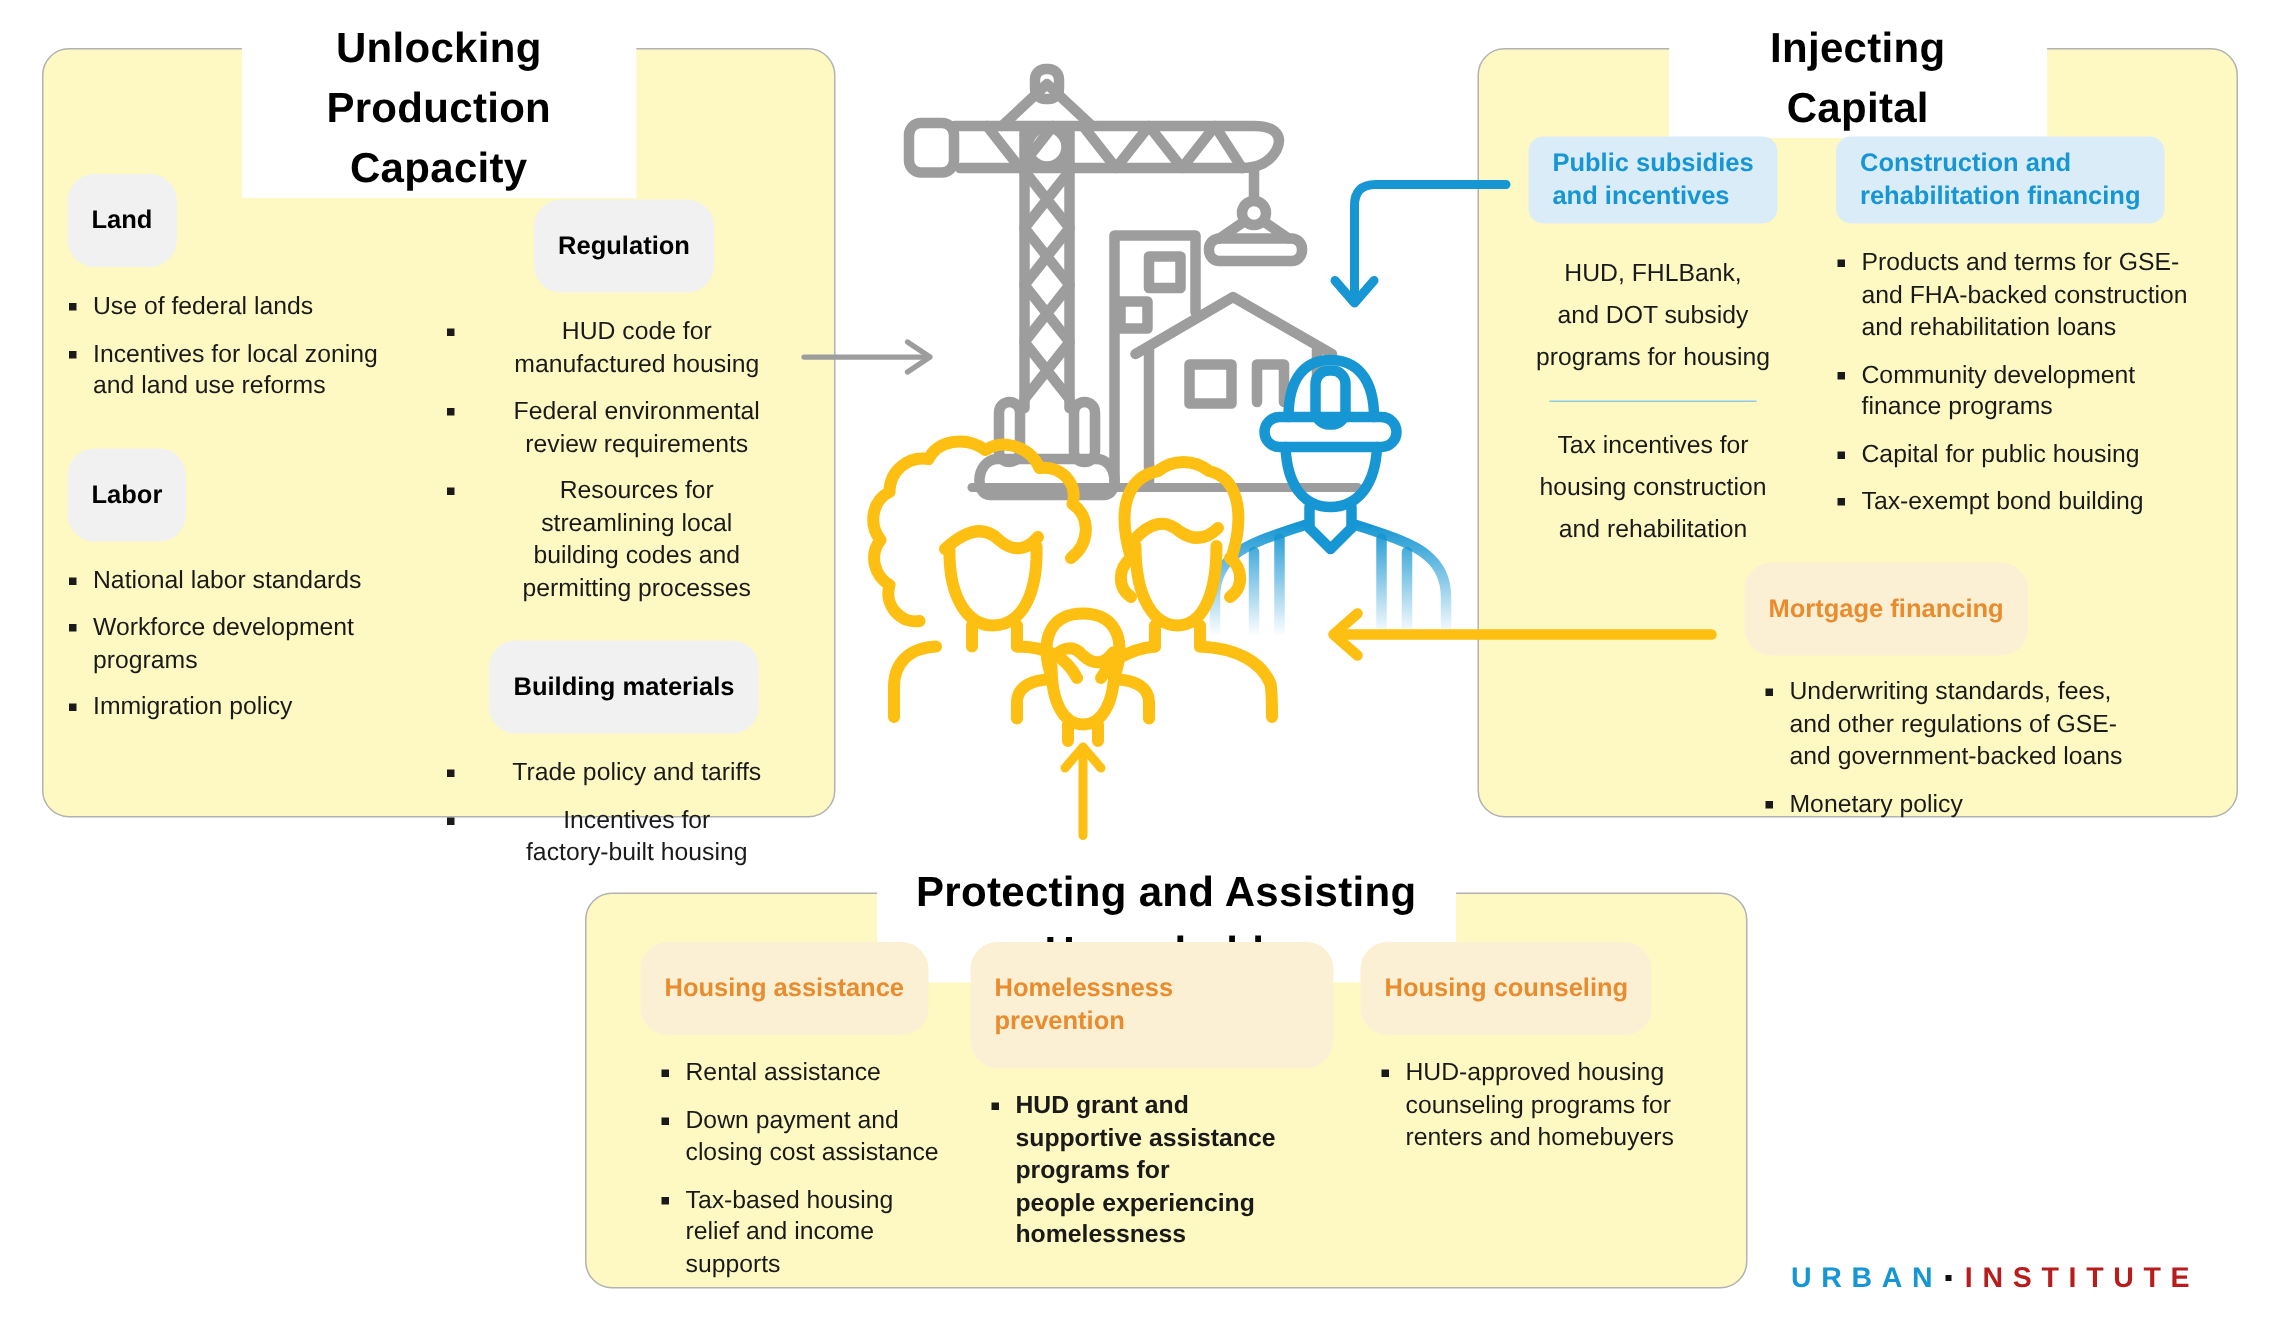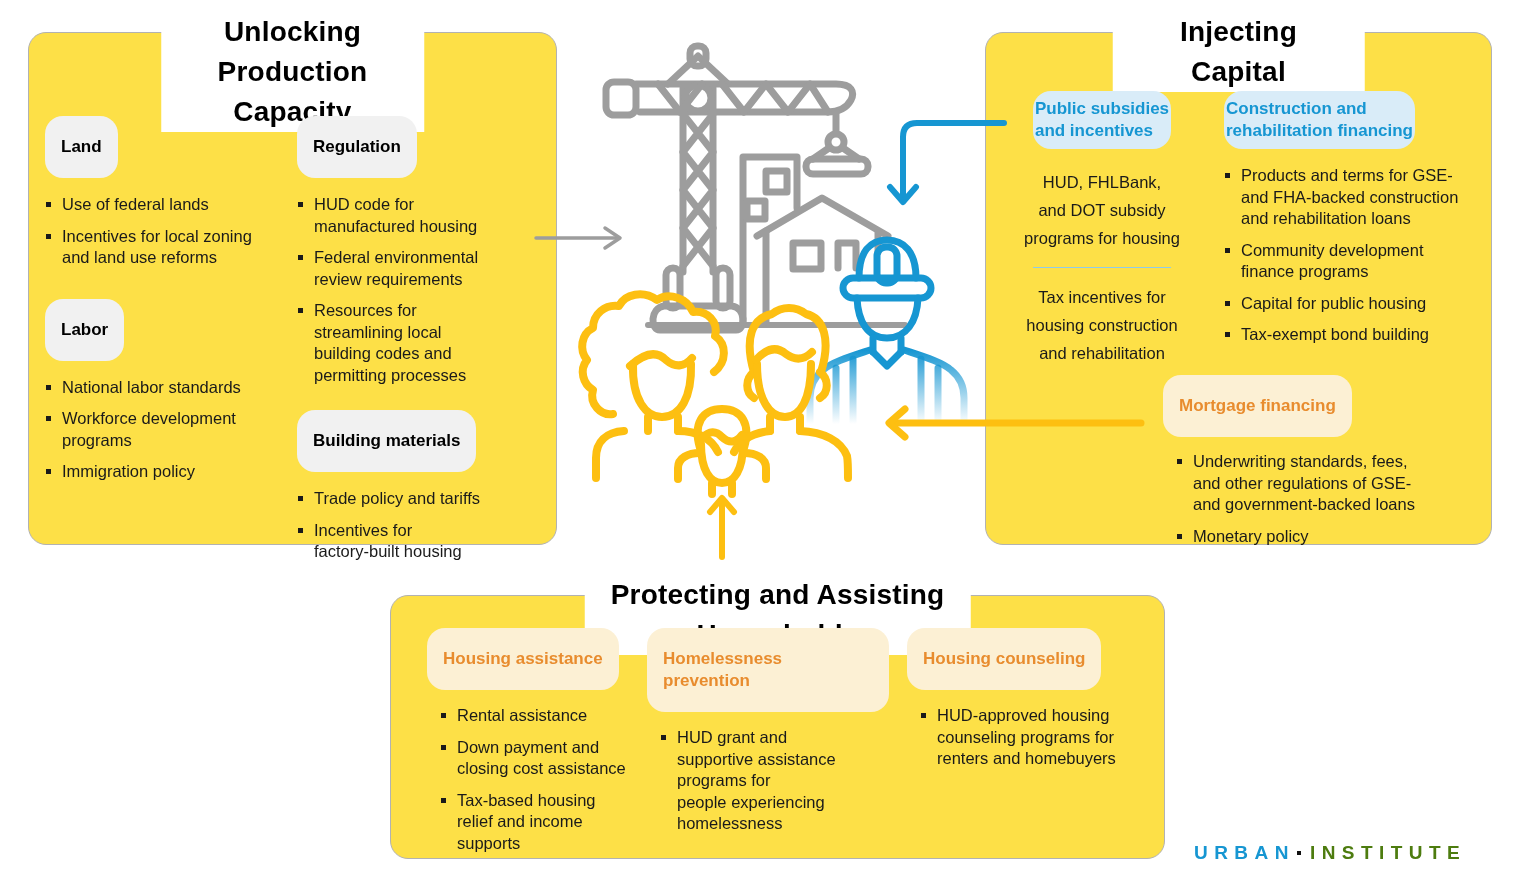--- a/index.html
+++ b/index.html
@@ -1,56 +1,56 @@
 <!DOCTYPE html>
 <html><head>
 <meta charset="utf-8">
 <style>
   html,body{margin:0;padding:0;}
   body{
     width:1520px;height:884px;position:relative;background:#ffffff;
     font-family:"Liberation Sans", sans-serif;color:#1a1a1a;overflow:hidden;
   }
   .panel{
-    position:absolute;background:#fde047;border:1.4px solid #b2b2b2;border-radius:18px;z-index:1;
+    position:absolute;background:#fef9c3;border:1.4px solid #b2b2b2;border-radius:18px;z-index:1;
   }
   #panel-left{left:28px;top:32px;width:527px;height:511px;}
   #panel-right{left:985px;top:32px;width:505px;height:511px;}
   #panel-bottom{left:390px;top:595px;width:773px;height:262px;}
   .panel-title{
     position:absolute;top:-21px;left:50%;transform:translateX(-50%);
     background:#fff;padding:0 20px;font-weight:700;font-size:28px;line-height:40px;
     text-align:center;white-space:pre-line;color:#000;letter-spacing:.2px;
   }
   .col{position:absolute;}
   .tagpill{
     display:inline-block;border-radius:18px;font-weight:700;font-size:17px;line-height:22px;
     padding:20px 16px;white-space:pre-line;
   }
   .tag-gray{background:#f1f1f1;color:#000;}
-  .tag-blue{background:#d9ecf8;color:#1696d2;padding:7px 2px;}
+  .tag-blue{background:#d9ecf8;color:#1696d2;padding:7px 16px;border-radius:10px;}
   .tag-orange{background:#fcf0d4;color:#e88c2e;}
   ul.blist{list-style:none;margin:16px 0 0 0;padding:0;}
   ul.blist li{
     position:relative;padding-left:17px;margin-bottom:10px;
     font-size:16.5px;line-height:21.5px;white-space:pre-line;
   }
   ul.blist li::before{
     content:"";position:absolute;left:1px;top:8px;width:5px;height:5px;background:#1a1a1a;
   }
   .section-gap{margin-top:30px;}
   .centered-note{font-size:16.5px;line-height:28px;white-space:pre-line;text-align:center;margin:0;}
   .divider{height:0;border-top:1.6px solid #8fcbe8;width:138px;margin:15px auto 15px auto;}
   #illustration{position:absolute;left:0;top:0;z-index:5;pointer-events:none;}
   #logo{
     position:absolute;left:1194px;top:842px;z-index:2;
     font-size:19px;font-weight:800;letter-spacing:.34em;white-space:nowrap;
   }
   #logo .u{color:#1696d2;}
-  #logo .i{color:#4d7c0f;}
+  #logo .i{color:#b91c1c;}
   #logo .dot{display:inline-block;width:4px;height:4px;background:#111;vertical-align:4px;margin:0 9px 0 2px;}
 </style>
 </head>
 <body>
 
 <div class="panel" id="panel-left">
   <div class="panel-title">Unlocking Production
 Capacity</div>
 
   <div class="col" style="left:16px;top:83px;width:236px;">
@@ -63,21 +63,21 @@
     <div class="section-gap"></div>
     <span class="tagpill tag-gray">Labor</span>
     <ul class="blist">
       <li>National labor standards</li>
       <li>Workforce development
 programs</li>
       <li>Immigration policy</li>
     </ul>
   </div>
 
-  <div class="col" style="left:268px;top:83px;width:238px;">
+  <div class="col" style="left:268px;top:100px;width:238px;text-align:center;">
     <span class="tagpill tag-gray">Regulation</span>
     <ul class="blist">
       <li>HUD code for
 manufactured housing</li>
       <li>Federal environmental
 review requirements</li>
       <li>Resources for
 streamlining local
 building codes and
 permitting processes</li>
@@ -142,21 +142,21 @@
       <li>Down payment and
 closing cost assistance</li>
       <li>Tax-based housing
 relief and income
 supports</li>
     </ul>
   </div>
 
   <div class="col" style="left:256px;top:32px;width:242px;">
     <span class="tagpill tag-orange">Homelessness prevention</span>
-    <ul class="blist" style="margin-left:13px;margin-top:15px;">
+    <ul class="blist" style="margin-left:13px;margin-top:15px;font-weight:bold;">
       <li>HUD grant and
 supportive assistance
 programs for
 people experiencing
 homelessness</li>
     </ul>
   </div>
 
   <div class="col" style="left:516px;top:32px;width:230px;">
     <span class="tagpill tag-orange">Housing counseling</span>

